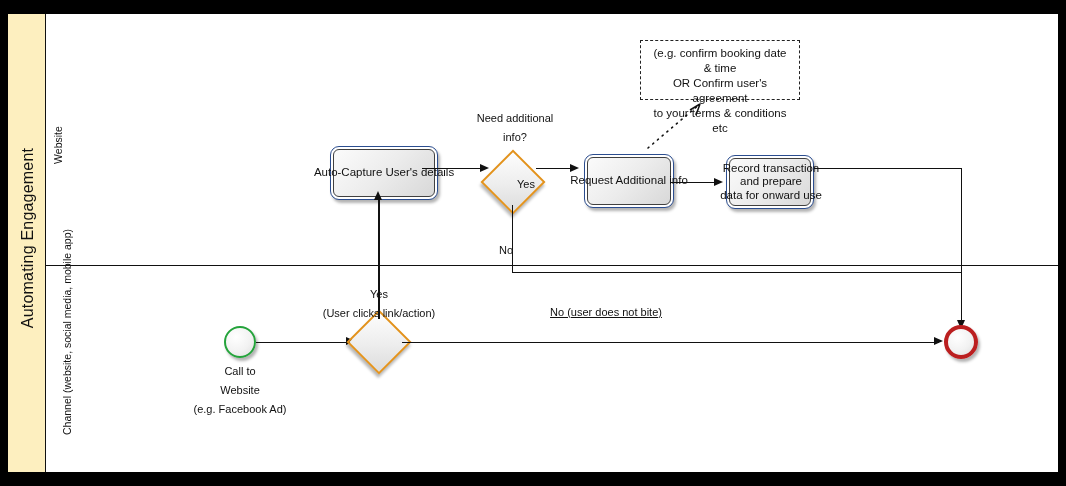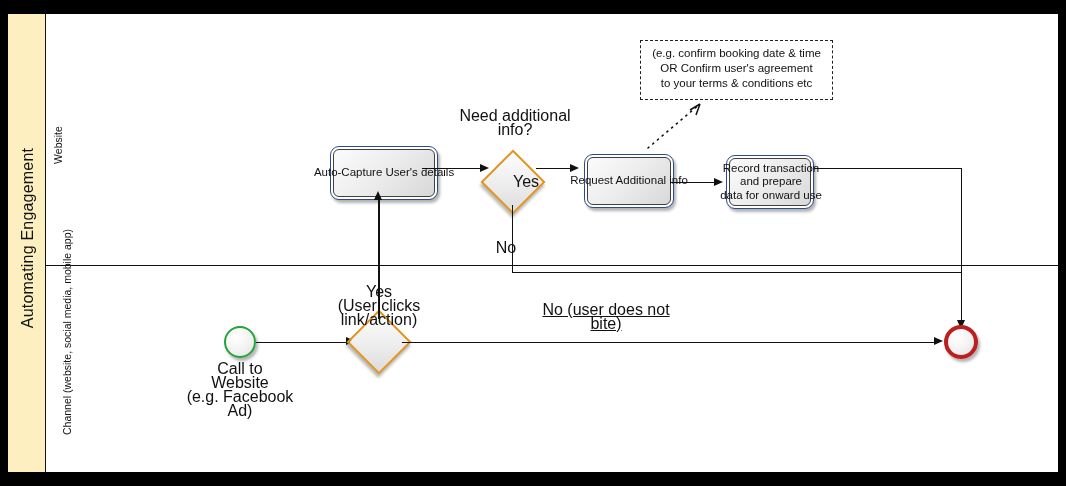--- a/index.html
+++ b/index.html
@@ -14,21 +14,21 @@
               transform:rotate(-90deg);font-size:16px;color:#111;letter-spacing:.2px;white-space:nowrap;}
 
   
   .lane-div{position:absolute;left:38px;top:251px;width:1012px;height:0;border-top:1.3px solid #111;}
   .lane-label{position:absolute;font-size:10.5px;color:#111;line-height:12px;white-space:nowrap;
               transform:rotate(-90deg);text-align:center;}
   .lane-label.l1{left:10px;top:125px;width:80px;}
   .lane-label.l2{left:-1px;top:355px;width:120px;}
 
   
-  .txt{position:absolute;font-size:16px;color:#111;line-height:14px;text-align:center;white-space:pre-line;}
+  .txt{position:absolute;font-size:11px;color:#111;line-height:19px;text-align:center;white-space:pre-line;}
 
   
   .task{position:absolute;box-sizing:border-box;border:1.6px solid #2b4d8f;border-radius:9px;
         padding:2px;background:#fff;box-shadow:2px 3px 3px rgba(0,0,0,.30);}
   .task .inner{width:100%;height:100%;box-sizing:border-box;border:1.4px solid #404040;border-radius:6px;
         background:linear-gradient(135deg,#fbfbfb 0%,#ececec 50%,#d8d8d8 100%);
         display:flex;align-items:center;justify-content:center;}
   .task .lbl{font-size:11.5px;color:#111;line-height:13.5px;text-align:center;white-space:nowrap;}
 
   
@@ -94,21 +94,21 @@
     </div>
 
     <div class="task" style="left:718px;top:141px;width:88px;height:54px;">
       <div class="inner">
         <span class="lbl" style="white-space:pre-line;position:absolute;left:-20px;width:128px;">Record transaction
 and prepare
 data for onward use</span>
       </div>
     </div>
 
-    <div class="note" style="left:632px;top:26px;width:193px;height:60px;">
+    <div class="note" style="left:632px;top:26px;width:160px;height:60px;">
       <div class="lbl">(e.g. confirm booking date &amp; time
 OR Confirm user's agreement
 to your terms &amp; conditions etc</div>
     </div>
 
     <svg style="position:absolute;left:636px;top:84px;width:64px;height:54px;">
       <line x1="4" y1="50" x2="56" y2="6" stroke="#111" stroke-width="1.6" stroke-dasharray="1.2,5" stroke-linecap="round"></line>
       <path d="M56 6 L46 12 M56 6 L52 17" stroke="#111" stroke-width="1.5" fill="none"></path>
     </svg>
 

